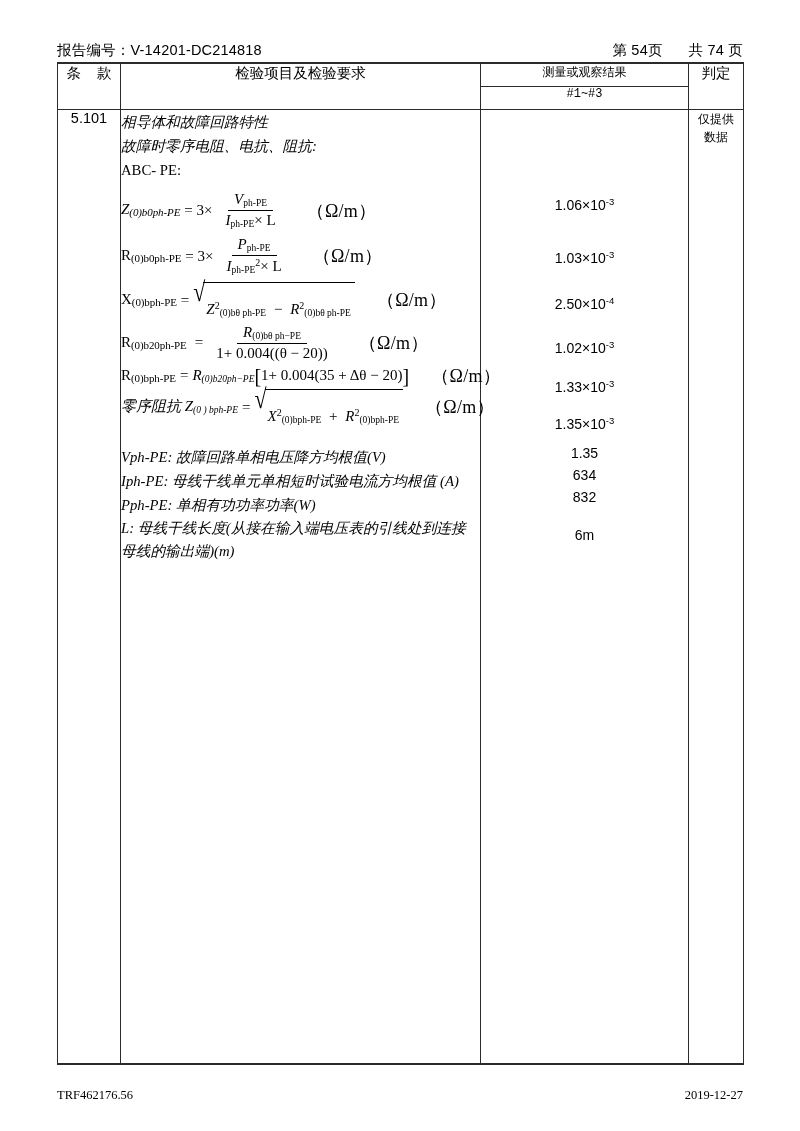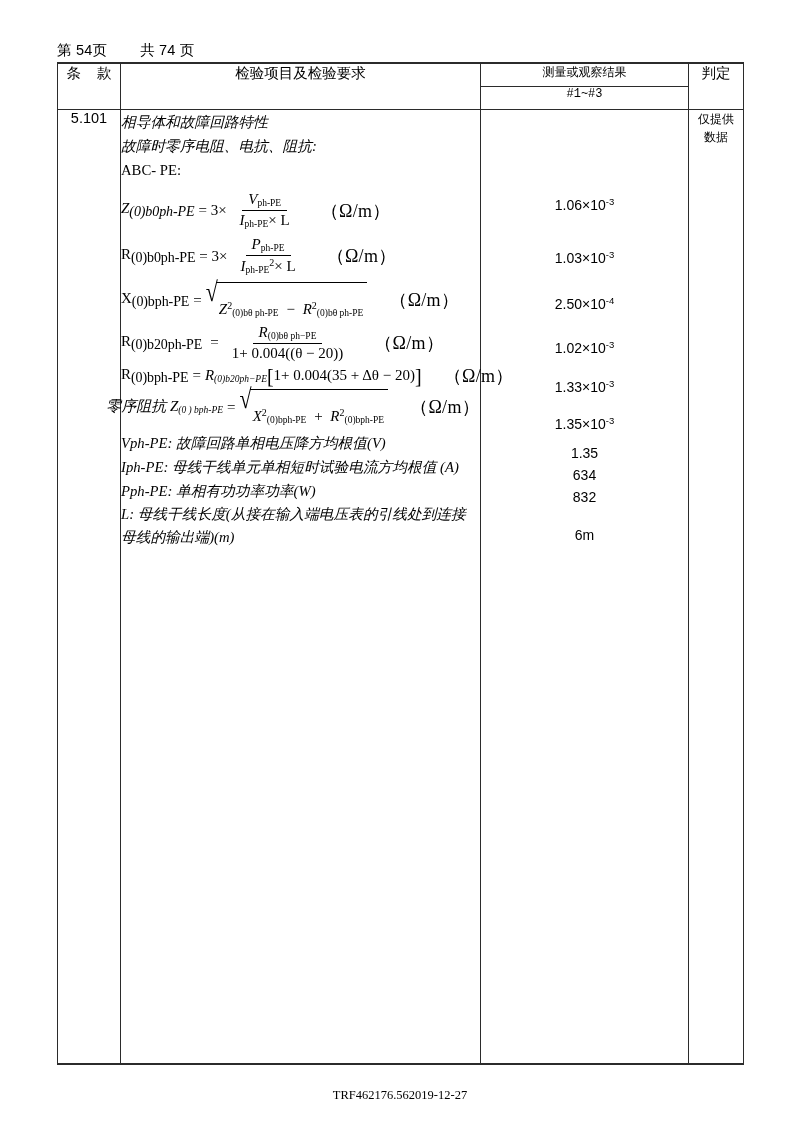--- a/index.html
+++ b/index.html
@@ -30,21 +30,21 @@
     height: 22px;
     display: flex;
     align-items: flex-end;
     justify-content: space-between;
     font-family: "Liberation Sans", "DejaVu Sans", sans-serif;
     font-size: 14.5px;
     letter-spacing: 0.2px;
   }
   .page-header .right {
     display: flex;
-    gap: 33px;
+    gap: 26px;
   }
 
   
   .doc-table {
     position: absolute;
     left: 57px;
     top: 62px;
     width: 686px;
     height: 1003px;
     border-collapse: collapse;
@@ -117,21 +117,21 @@
 
   
   .formula {
     display: flex;
     align-items: center;
     font-family: "Liberation Serif", "DejaVu Serif", serif;
     font-size: 15px;
     white-space: nowrap;
   }
   .f-lhs { font-size: 15px; }
-  .f-lhs .sub { font-size: 14px; vertical-align: -0.22em; letter-spacing: -0.1px; }
+  .f-lhs .sub { font-size: 11px; vertical-align: -0.22em; letter-spacing: -0.1px; }
   .ital { font-style: italic; }
   .op { margin: 0 4px; }
   .unit {
     margin-left: 22px;
     font-style: normal;
     font-size: 18px;
     letter-spacing: 0.3px;
   }
   .frac {
     display: inline-flex;
@@ -172,31 +172,32 @@
     white-space: nowrap;
   }
   .res sup { font-size: 9.5px; vertical-align: 0.55em; }
 
   
   .page-footer {
     position: absolute;
     left: 57px; top: 1088px;
     width: 686px;
     display: flex;
-    justify-content: center;
+    justify-content: space-between;
     font-family: "Liberation Serif", "DejaVu Serif", serif;
     font-size: 12.5px;
   }
 </style>
 </head>
 <body>
 
 <div class="page">
 
   <div class="page-header">
+    <span>报告编号：V-14201-DC214818</span>
     <span class="right">
       <span>第 54页</span>
       <span>共 74 页</span>
     </span>
   </div>
 
   <table class="doc-table">
     <colgroup>
       <col class="col-clause">
         <col class="col-item">
@@ -274,21 +275,21 @@
           <div class="formula" style="margin-bottom:4px;">
             <span class="f-lhs"><span>R</span><span class="sub">(0)bph-PE</span></span>
             <span class="op">=</span>
             <span class="ital"><span>R</span><span class="sub-sm">(0)b20ph−PE</span></span>
             <span class="bracket">[</span>
               <span>1+ 0.004(35 + Δθ − 20)</span>
               <span class="bracket">]</span>
             <span class="unit">（Ω/m）</span>
           </div>
 
-          <div class="formula" style="margin-bottom:6px;justify-content:flex-end;">
+          <div class="formula" style="margin-bottom:20px;">
             <span class="ital"><span>零序阻抗 Z</span><span class="sub-sm">(0 ) bph-PE</span></span>
             <span class="op">=</span>
             <span class="sqrt">
               <span class="radical">√</span>
               <span class="radicand">
                 <span class="ital">X</span><span class="sup-sm">2</span><span class="sub-sm">(0)bph-PE</span>
                 <span class="op">+</span>
                 <span class="ital">R</span><span class="sup-sm">2</span><span class="sub-sm">(0)bph-PE</span>
               </span>
             </span>

